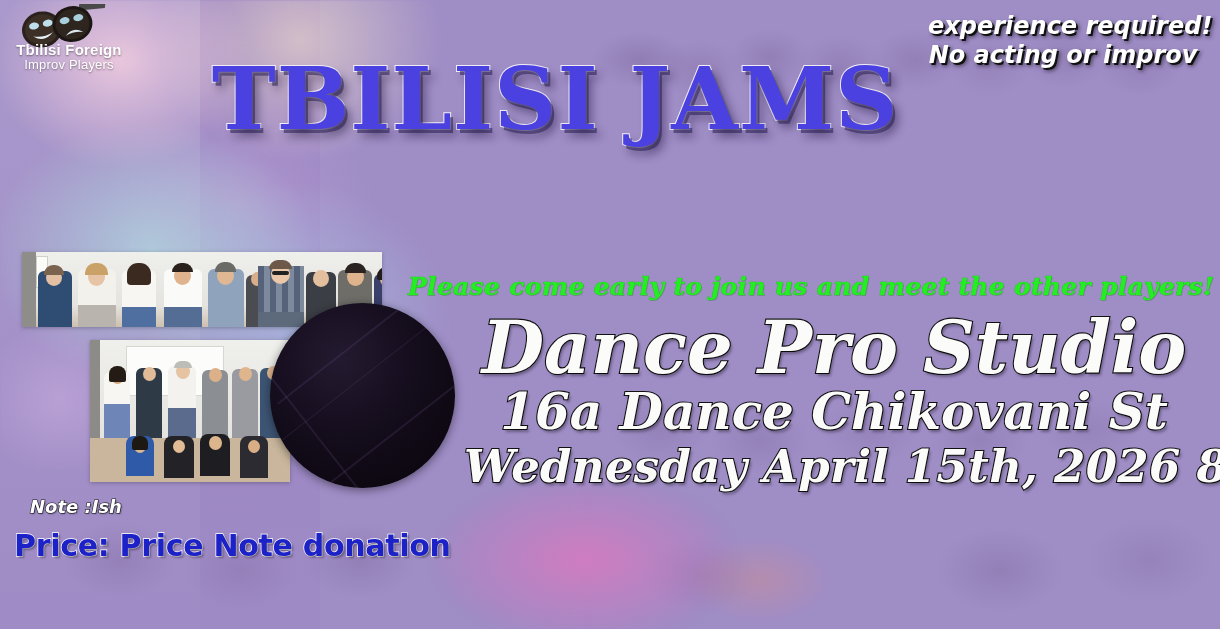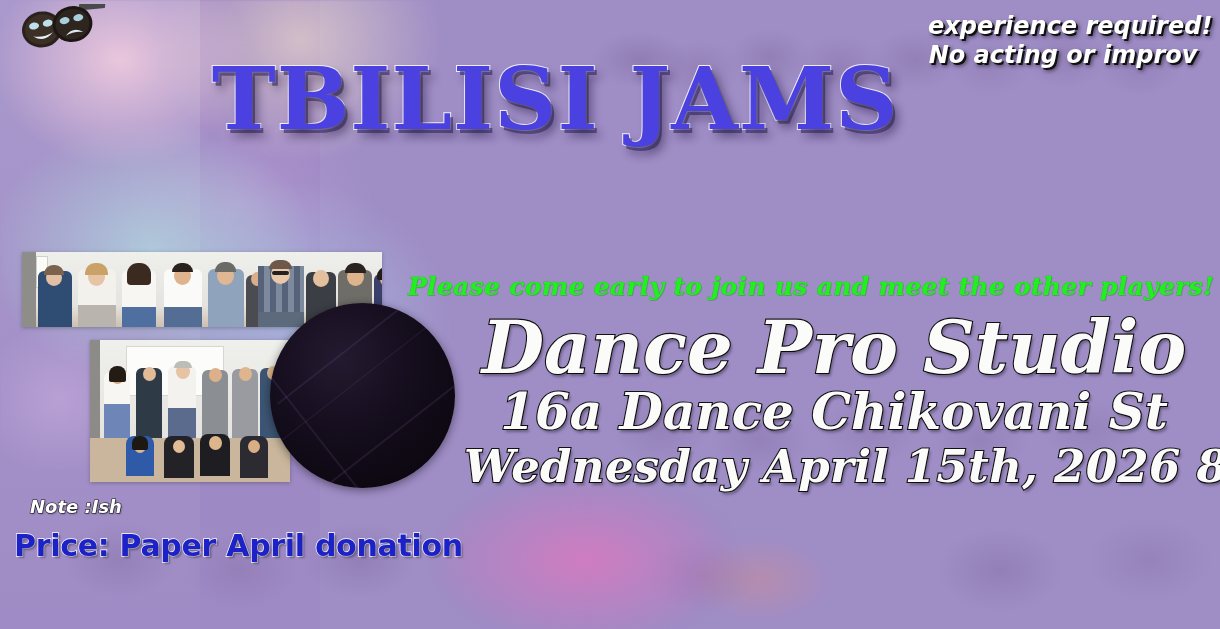--- a/index.html
+++ b/index.html
@@ -227,20 +227,24 @@
           <ellipse cx="17" cy="15" rx="5" ry="3.5" fill="#bfe0ea"></ellipse>
           <ellipse cx="31" cy="15" rx="5" ry="3.5" fill="#bfe0ea"></ellipse>
           <path d="M14 25 q10 9 20 0 q-10 4 -20 0 Z" fill="#e8f3f7"></path>
           <ellipse cx="55" cy="21" rx="20" ry="18" fill="#1d1714"></ellipse>
           <ellipse cx="55" cy="21" rx="17" ry="15" fill="#2e251f"></ellipse>
           <ellipse cx="48" cy="16" rx="5" ry="3.5" fill="#a9cfdc"></ellipse>
           <ellipse cx="62" cy="16" rx="5" ry="3.5" fill="#a9cfdc"></ellipse>
           <path d="M46 31 q9 -8 18 0 q-9 -3 -18 0 Z" fill="#dbe9ef"></path>
         </g>
       </svg>
+    </div>
+    <div class="logo-text">
+      <div class="logo-l1">Tbilisi Foreign</div>
+      <div class="logo-l2">Improv Players</div>
     </div>
   </div>
 
   <div class="headline">
     <span class="l2">TBILISI JAMS</span>
   </div>
 
   <div class="note">
     <div>experience required!</div>
     <div>No acting or improv</div>
@@ -328,15 +332,15 @@
 
   <div class="greenline">Please come early to join us and meet the other players!</div>
 
   <div class="venue">
     <div class="v-name">Dance Pro Studio</div>
     <div class="v-address">16a Dance Chikovani St</div>
     <div class="v-date">Wednesday April 15th, 2026 8-10pm</div>
   </div>
 
   <div class="host">Note :Ish</div>
-  <div class="price">Price: Paper April donation</div>
+  <div class="price">Price: Price Note donation</div>
 
 </div>
 
 </body></html>

